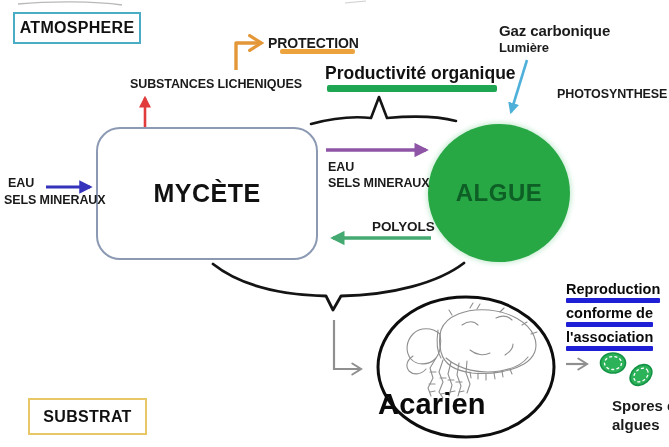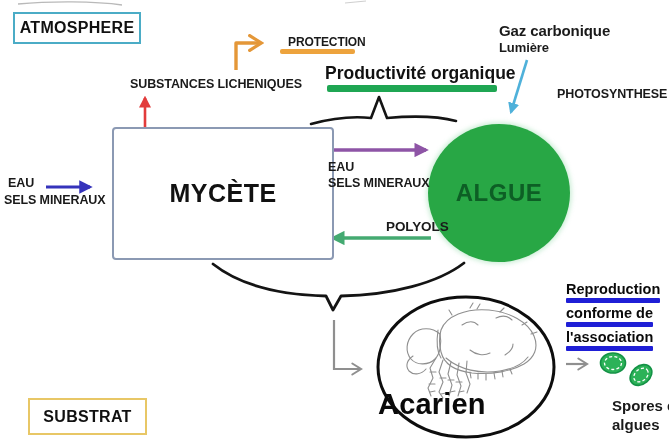--- a/index.html
+++ b/index.html
@@ -9,21 +9,21 @@
   }
   .lbl{position:absolute;white-space:nowrap;color:#1a1a1a;font-weight:bold;}
   .sm{font-size:12.5px;letter-spacing:-0.1px;}
   .box{
     position:absolute;display:flex;align-items:center;justify-content:center;
     background:#fff;color:#111;font-weight:bold;font-size:16px;letter-spacing:0.3px;
   }
   #atmosphere-box{left:13px;top:12px;width:124px;height:28px;border:2px solid #4bacc6;}
   #substrat-box{left:28px;top:398px;width:115px;height:33px;border:2px solid #e8c766;}
   #mycete-box{
-    left:112px;top:127px;width:218px;height:129px;border:2px solid #8b99b3;border-radius:4px;
+    left:96px;top:127px;width:218px;height:129px;border:2px solid #8b99b3;border-radius:24px;
     font-size:25px;letter-spacing:0.5px;
   }
   #algue-circle{
     left:428px;top:124px;width:142px;height:138px;border-radius:50%;
     background:#28a745;color:#0d5f25;border:none;font-size:24px;letter-spacing:0.5px;
     box-shadow:0 0 4px 2px rgba(120,210,150,0.35);
   }
   .underbar{position:absolute;border-radius:2px;}
   #protection-bar{left:280px;top:49px;width:75px;height:5px;background:#eda33d;}
   #productivite-bar{left:327px;top:85px;width:170px;height:7px;background:#1fa653;}
@@ -132,33 +132,33 @@
     <span>MYCÈTE</span>
   </div>
   <div class="box" id="algue-circle">
     <span>ALGUE</span>
   </div>
 
   <div class="lbl sm" style="left:8px;top:176px;">EAU</div>
   <div class="lbl sm" style="left:4px;top:193px;">SELS MINERAUX</div>
 
   <div class="lbl sm" style="left:130px;top:77px;">SUBSTANCES LICHENIQUES</div>
-  <div class="lbl sm" style="left:288px;top:35px;font-size:12px;">PROTECTION</div>
+  <div class="lbl sm" style="left:268px;top:35px;font-size:14px;">PROTECTION</div>
   <div class="underbar" id="protection-bar"></div>
 
   <div class="lbl" id="productivite">Productivité organique</div>
   <div class="underbar" id="productivite-bar"></div>
 
   <div class="lbl sm" style="left:499px;top:22px;font-size:15px;">Gaz carbonique</div>
   <div class="lbl sm" style="left:499px;top:40px;font-size:13px;">Lumière</div>
   <div class="lbl sm" style="left:557px;top:87px;">PHOTOSYNTHESE</div>
 
   <div class="lbl sm" style="left:328px;top:160px;">EAU</div>
   <div class="lbl sm" style="left:328px;top:176px;">SELS MINERAUX</div>
-  <div class="lbl sm" style="left:366px;top:219px;font-size:13.5px;padding-left:20px;">POLYOLS</div>
+  <div class="lbl sm" style="left:352px;top:219px;font-size:13.5px;padding-left:20px;">POLYOLS</div>
 
   <div class="lbl" id="acarien-label">Acarien</div>
 
   <div id="reproduction-block">
     <div class="rep-line">
       <div class="rep-text">Reproduction</div>
       <div class="rep-bar"></div>
     </div>
     <div class="rep-line">
       <div class="rep-text">conforme de</div>

